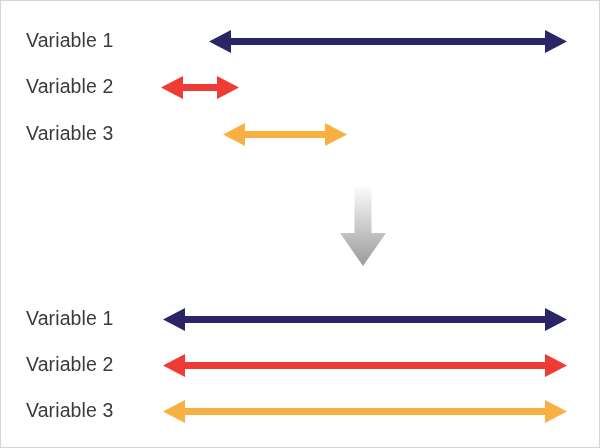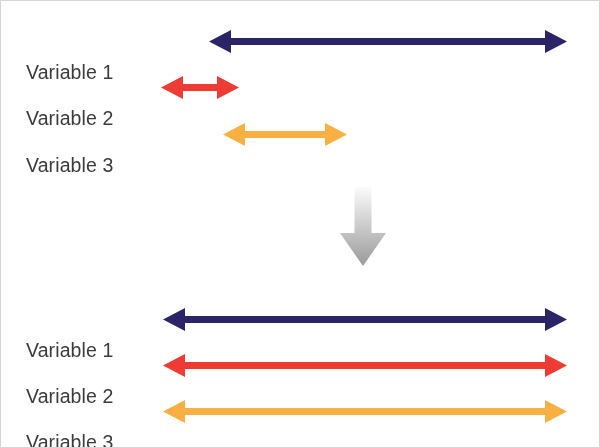--- a/index.html
+++ b/index.html
@@ -18,21 +18,20 @@
     font-family: "Liberation Sans", "DejaVu Sans", sans-serif;
   }
   .label {
     position: absolute;
     font-size: 19.5px;
     color: #3b3b3b;
     letter-spacing: 0.1px;
     white-space: nowrap;
     line-height: 1;
     transform: translateY(-50%);
-    margin-top: 32px;
   }
   .arrow-svg {
     position: absolute;
     display: block;
     overflow: visible;
   }
   .down-arrow-svg {
     position: absolute;
     display: block;
   }

